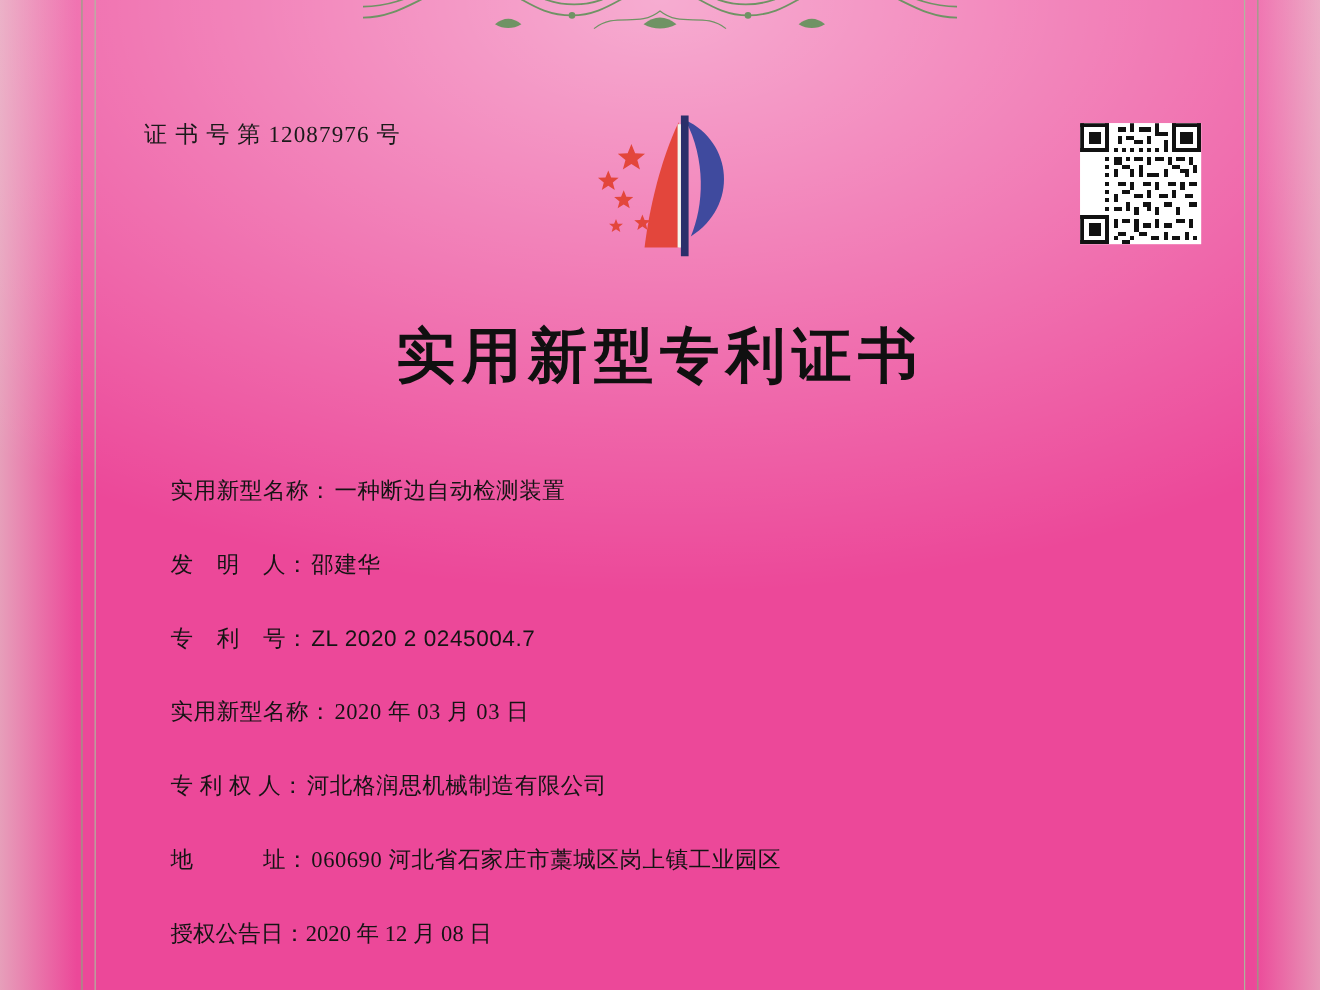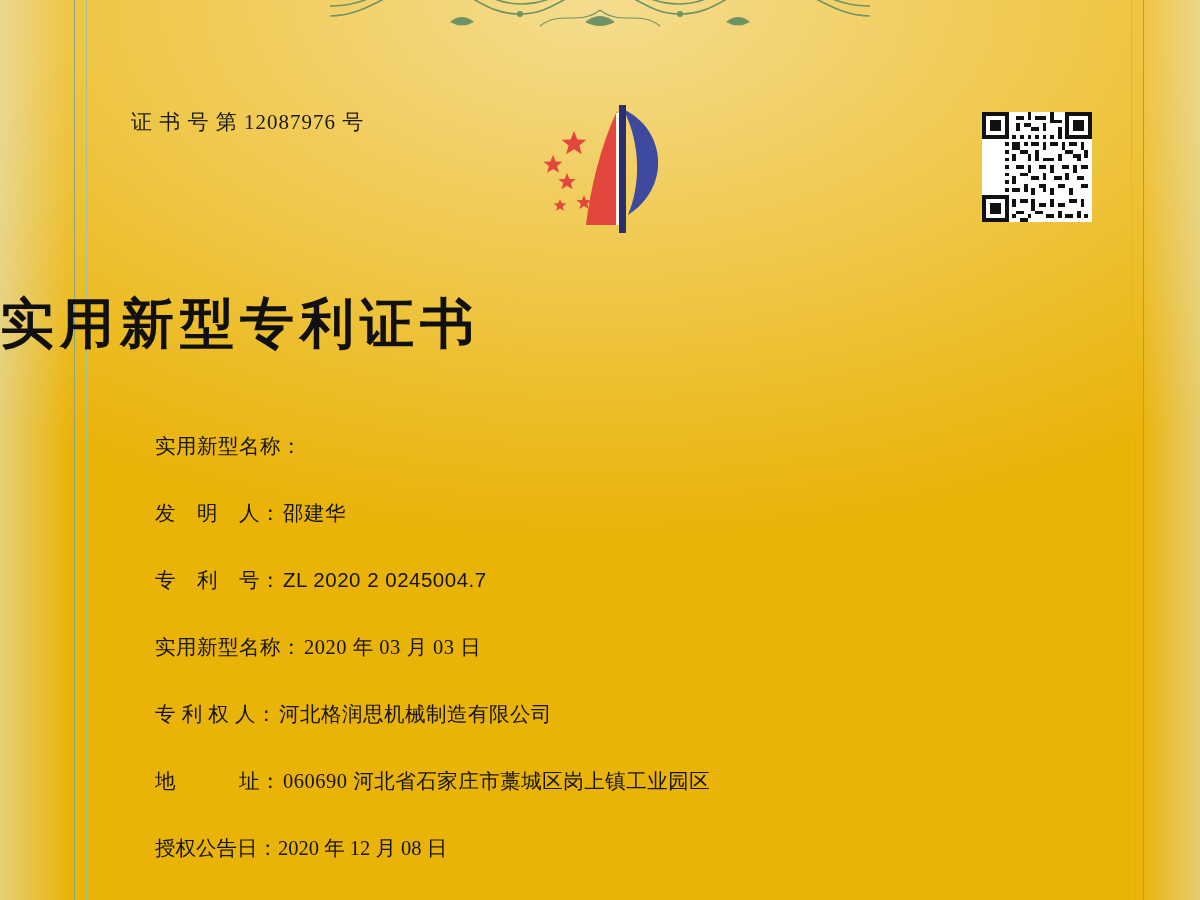--- a/index.html
+++ b/index.html
@@ -11,21 +11,21 @@
     width: 1200px;
     height: 900px;
     overflow: hidden;
     font-family: "Liberation Serif", serif;
   }
 
   #certificate {
     position: relative;
     width: 1200px;
     height: 900px;
-    background: #eab308;
+    background: #ec4899;
     overflow: hidden;
   }
 
   
   .paper-tint {
     position: absolute;
     inset: 0;
     background:
       radial-gradient(130% 100% at 50% 0%, rgba(255,255,255,0.55) 0%, rgba(244,246,236,0.0) 60%),
       linear-gradient(90deg, rgba(226,230,213,0.55) 0px, rgba(244,246,236,0) 70px),
@@ -92,21 +92,21 @@
     background: #ffffff;
   }
   .qr svg { display:block; }
 
   
   .title {
     position: absolute;
     left: 0;
     right: 0;
     top: 288px;
-    text-align: left;
+    text-align: center;
     font-size: 54px;
     font-weight: 700;
     letter-spacing: 6px;
     color: #101010;
     font-family: "DejaVu Serif", serif;
   }
 
   
   .fields {
     position: absolute;
@@ -312,20 +312,21 @@
       </g>
     </svg>
   </div>
 
   <div class="title">实用新型专利证书</div>
 
   <div class="fields">
 
     <div class="row">
       <span class="label">实用新型名称：</span>
+      <span class="value">一种断边自动检测装置</span>
     </div>
 
     <div class="row">
       <span class="label">发　明　人：</span>
       <span class="value">邵建华</span>
     </div>
 
     <div class="row">
       <span class="label">专　利　号：</span>
       <span class="value value-mono">ZL 2020 2 0245004.7</span>

